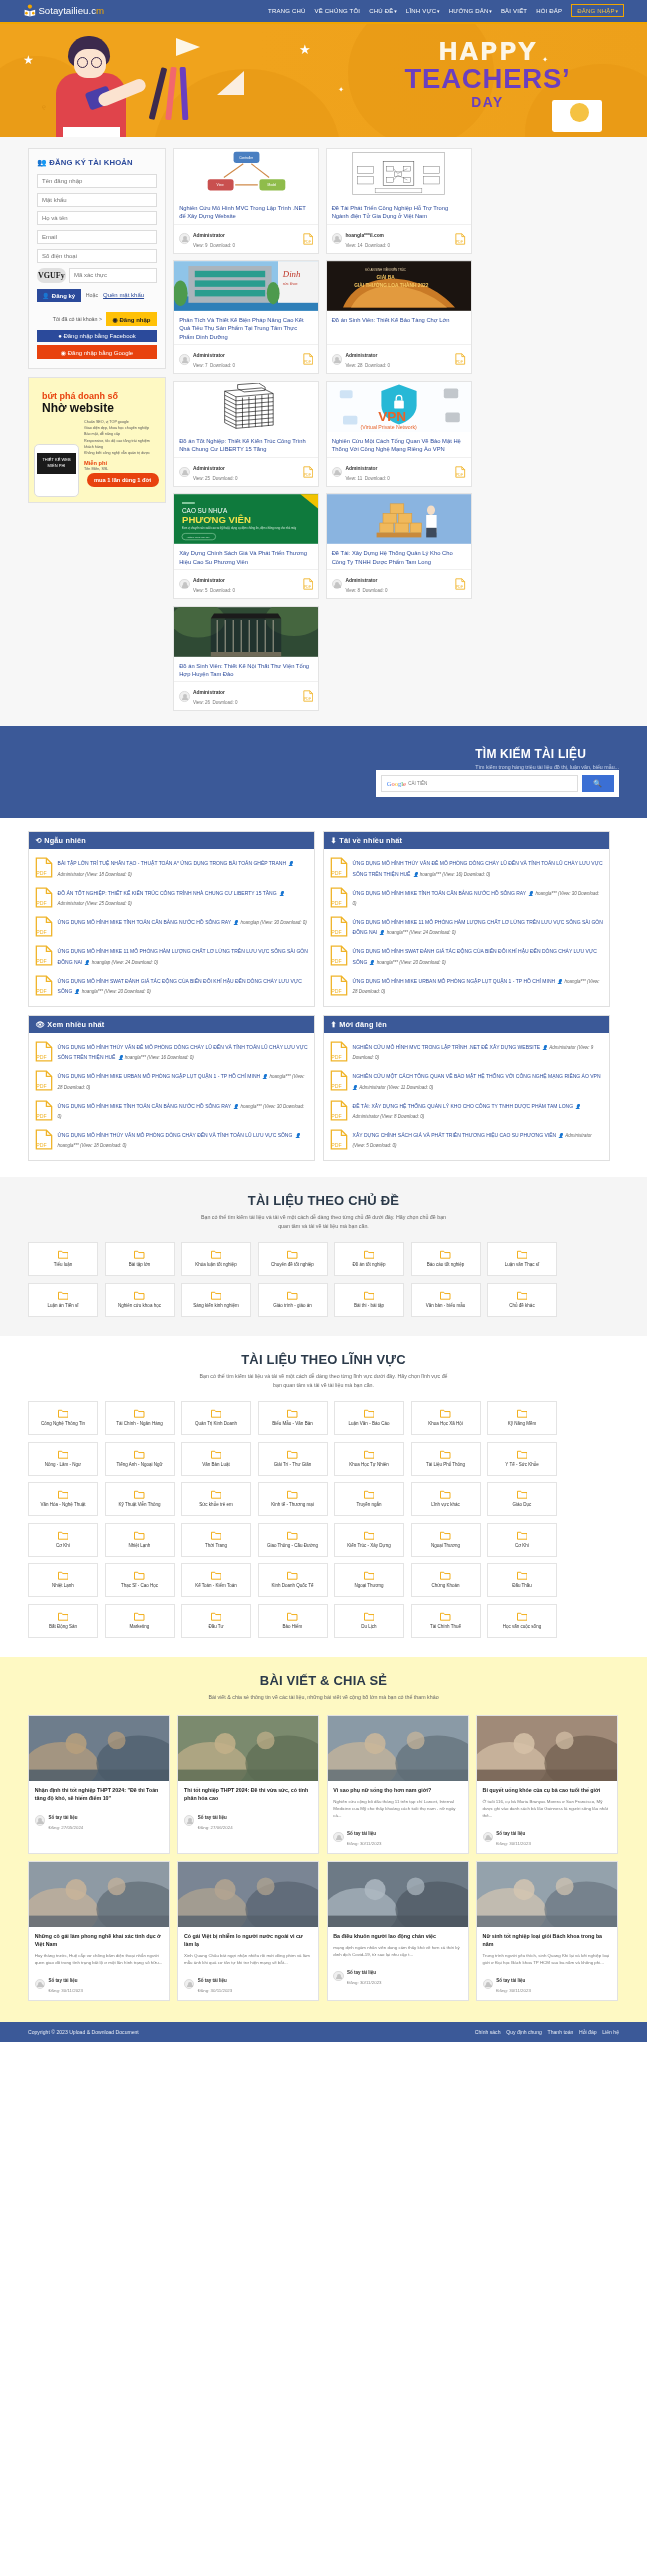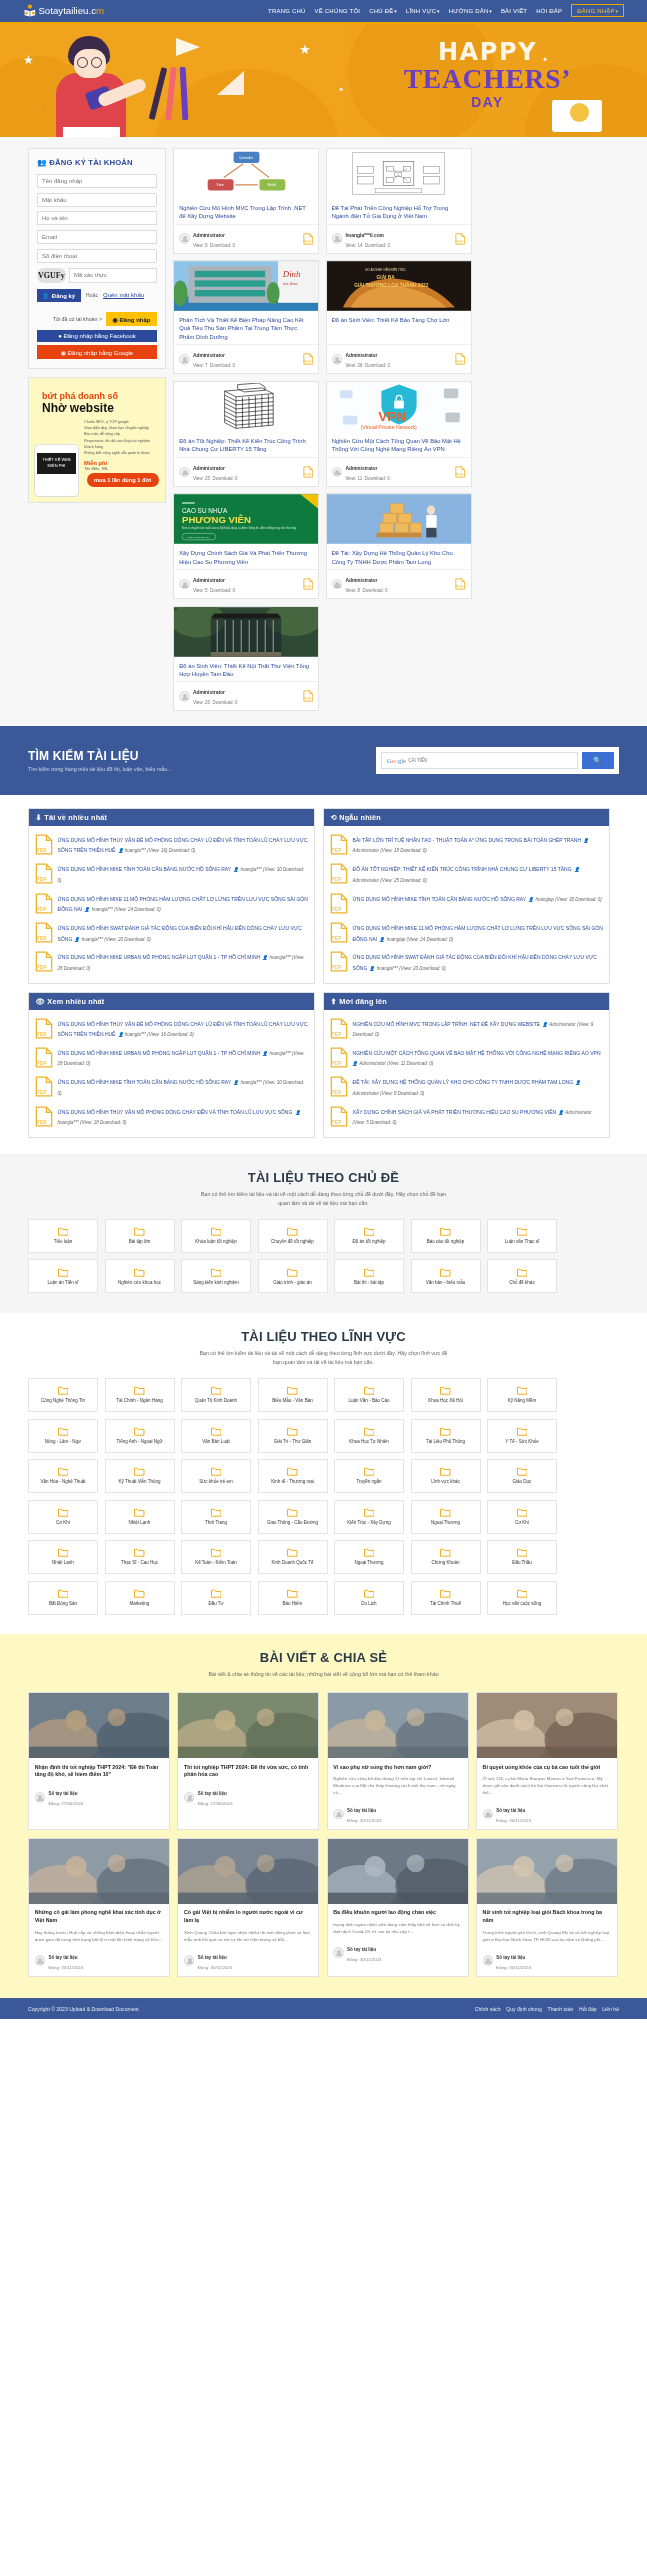--- a/index.html
+++ b/index.html
@@ -49,21 +49,21 @@
   }
   .hero-title {
     position:absolute; right:26px; top:14.6px; text-align:center; width:267px;
   }
   .happy {
     font-size:24px; font-weight:bold; color:#fdf6e6; letter-spacing:1.6px;
     font-family:"DejaVu Sans", sans-serif;
   }
   .teachers {
     font-size:27.5px; font-weight:bold; color:#6b3fc0; letter-spacing:0.8px;
-    font-family:Liberation Serif, serif; margin-top:-3.2px;
+    font-family:Liberation Sans, sans-serif; margin-top:-3.2px;
   }
   .dayw { font-size:13.8px; font-weight:bold; color:#6b3fc0; letter-spacing:1.6px; }
   .star { position:absolute; color:#fff; }
   .sq-book {
     position:absolute; right:45px; bottom:4.9px; width:50px; height:32px;
     background:#fff; border-radius:2.4px;
   }
   .sq-face {
     position:absolute; right:58px; bottom:14.6px; width:19.4px;height:19.4px;
     border-radius:50%; background:#f5c242;
@@ -165,21 +165,21 @@
   .avatar::before{content:"";position:absolute;left:1.6px;bottom:0.8px;width:6.5px;height:3.2px;
     border-radius:3.2px 3.2px 0 0;background:#c4c4c4;}
   .meta-txt { flex:1; }
   .meta-name{font-size:4.9px;font-weight:bold;color:#333;}
   .meta-stats{font-size:4.5px;color:#777;}
   .pdf-ic { width:10.5px;height:12px;position:relative;flex:none; }
   .pdf-ic svg{display:block;}
 
   
   .search-band { background:#3b5998; padding:21px 0; }
-  .search-inner{display:flex;align-items:center;}
+  .search-inner{display:flex;align-items:flex-end;flex-direction:column;}
   .sb-left{flex:1;}
   .sb-title{color:#fff;font-size:12px;font-weight:bold;letter-spacing:0.2px;}
   .sb-sub{color:#cdd7ec;font-size:5.3px;margin-top:3.2px;}
   .sb-box{background:#fff;padding:4.9px;display:flex;gap:4px;width:243px;}
   .sb-input{flex:1;border:0.8px solid #ddd;height:17px;display:flex;align-items:center;
     padding:0 4.9px;gap:2.4px;}
   .g-logo{font-size:6.5px;font-family:"Liberation Serif",serif;}
   .g-b{color:#4285f4;}.g-r{color:#ea4335;}.g-y{color:#fbbc05;}.g-g{color:#34a853;}
   .g-sub{font-size:4.5px;color:#777;}
   .sb-btn{width:32px;height:17px;background:#3b6fd4;color:#fff;display:flex;
@@ -654,20 +654,83 @@
       </button>
     </div>
   </div>
 </div>
 
 <div class="panels-sec">
   <div class="container">
     <div class="panel-grid" id="panel-grid">
   <div class="panel">
     <div class="panel-head">
+      <span class="ic">⟲</span><span>Ngẫu nhiên</span>
+    </div>
+    <div class="panel-body">
+
+        <div class="p-item">
+          <span><svg width="18" height="21" viewBox="0 0 22 26" style="font-size:11px">
+                  <path d="M1.5 1.5 H14 L20.5 8 V24.5 H1.5 Z" fill="#fff" stroke="#f0b429" stroke-width="1.6"></path>
+                  <path d="M14 1.5 V8 H20.5" fill="none" stroke="#f0b429" stroke-width="1.6"></path>
+                  <text x="1.5" y="22" font-size="6.4" fill="#f0b429" font-family="Liberation Sans">PDF</text>
+                </svg></span>
+          <span class="p-txt">
+            <span class="p-title">BÀI TẬP LỚN TRÍ TUỆ NHÂN TẠO - THUẬT TOÁN A* ỨNG DỤNG TRONG BÀI TOÁN GHÉP TRANH</span>
+            <span class="p-sub"><span>👤</span> Administrator (View: 18   Download: 0)</span>
+          </span>
+        </div>
+        <div class="p-item">
+          <span><svg width="18" height="21" viewBox="0 0 22 26" style="font-size:11px">
+                  <path d="M1.5 1.5 H14 L20.5 8 V24.5 H1.5 Z" fill="#fff" stroke="#f0b429" stroke-width="1.6"></path>
+                  <path d="M14 1.5 V8 H20.5" fill="none" stroke="#f0b429" stroke-width="1.6"></path>
+                  <text x="1.5" y="22" font-size="6.4" fill="#f0b429" font-family="Liberation Sans">PDF</text>
+                </svg></span>
+          <span class="p-txt">
+            <span class="p-title">ĐỒ ÁN TỐT NGHIỆP: THIẾT KẾ KIẾN TRÚC CÔNG TRÌNH NHÀ CHUNG CƯ LIBERTY 15 TẦNG</span>
+            <span class="p-sub"><span>👤</span> Administrator (View: 25   Download: 0)</span>
+          </span>
+        </div>
+        <div class="p-item">
+          <span><svg width="18" height="21" viewBox="0 0 22 26" style="font-size:11px">
+                  <path d="M1.5 1.5 H14 L20.5 8 V24.5 H1.5 Z" fill="#fff" stroke="#f0b429" stroke-width="1.6"></path>
+                  <path d="M14 1.5 V8 H20.5" fill="none" stroke="#f0b429" stroke-width="1.6"></path>
+                  <text x="1.5" y="22" font-size="6.4" fill="#f0b429" font-family="Liberation Sans">PDF</text>
+                </svg></span>
+          <span class="p-txt">
+            <span class="p-title">ỨNG DỤNG MÔ HÌNH MIKE TÍNH TOÁN CÂN BẰNG NƯỚC HỒ SÔNG RAY</span>
+            <span class="p-sub"><span>👤</span> hoanglap (View: 30   Download: 0)</span>
+          </span>
+        </div>
+        <div class="p-item">
+          <span><svg width="18" height="21" viewBox="0 0 22 26" style="font-size:11px">
+                  <path d="M1.5 1.5 H14 L20.5 8 V24.5 H1.5 Z" fill="#fff" stroke="#f0b429" stroke-width="1.6"></path>
+                  <path d="M14 1.5 V8 H20.5" fill="none" stroke="#f0b429" stroke-width="1.6"></path>
+                  <text x="1.5" y="22" font-size="6.4" fill="#f0b429" font-family="Liberation Sans">PDF</text>
+                </svg></span>
+          <span class="p-txt">
+            <span class="p-title">ỨNG DỤNG MÔ HÌNH MIKE 11 MÔ PHỎNG HÀM LƯỢNG CHẤT LƠ LỬNG TRÊN LƯU VỰC SÔNG SÀI GÒN ĐỒNG NAI</span>
+            <span class="p-sub"><span>👤</span> hoanglap (View: 24   Download: 0)</span>
+          </span>
+        </div>
+        <div class="p-item">
+          <span><svg width="18" height="21" viewBox="0 0 22 26" style="font-size:11px">
+                  <path d="M1.5 1.5 H14 L20.5 8 V24.5 H1.5 Z" fill="#fff" stroke="#f0b429" stroke-width="1.6"></path>
+                  <path d="M14 1.5 V8 H20.5" fill="none" stroke="#f0b429" stroke-width="1.6"></path>
+                  <text x="1.5" y="22" font-size="6.4" fill="#f0b429" font-family="Liberation Sans">PDF</text>
+                </svg></span>
+          <span class="p-txt">
+            <span class="p-title">ỨNG DỤNG MÔ HÌNH SWAT ĐÁNH GIÁ TÁC ĐỘNG CỦA BIẾN ĐỔI KHÍ HẬU ĐẾN DÒNG CHẢY LƯU VỰC SÔNG</span>
+            <span class="p-sub"><span>👤</span> hoangla*** (View: 20   Download: 0)</span>
+          </span>
+        </div>
+    </div>
+  </div>
+  <div class="panel">
+    <div class="panel-head">
       <span class="ic">⬇</span><span>Tải về nhiều nhất</span>
     </div>
     <div class="panel-body">
 
         <div class="p-item">
           <span><svg width="18" height="21" viewBox="0 0 22 26" style="font-size:11px">
                   <path d="M1.5 1.5 H14 L20.5 8 V24.5 H1.5 Z" fill="#fff" stroke="#f0b429" stroke-width="1.6"></path>
                   <path d="M14 1.5 V8 H20.5" fill="none" stroke="#f0b429" stroke-width="1.6"></path>
                   <text x="1.5" y="22" font-size="6.4" fill="#f0b429" font-family="Liberation Sans">PDF</text>
                 </svg></span>
@@ -711,83 +774,20 @@
         </div>
         <div class="p-item">
           <span><svg width="18" height="21" viewBox="0 0 22 26" style="font-size:11px">
                   <path d="M1.5 1.5 H14 L20.5 8 V24.5 H1.5 Z" fill="#fff" stroke="#f0b429" stroke-width="1.6"></path>
                   <path d="M14 1.5 V8 H20.5" fill="none" stroke="#f0b429" stroke-width="1.6"></path>
                   <text x="1.5" y="22" font-size="6.4" fill="#f0b429" font-family="Liberation Sans">PDF</text>
                 </svg></span>
           <span class="p-txt">
             <span class="p-title">ỨNG DỤNG MÔ HÌNH MIKE URBAN MÔ PHỎNG NGẬP LỤT QUẬN 1 - TP HỒ CHÍ MINH</span>
             <span class="p-sub"><span>👤</span> hoangla*** (View: 28   Download: 0)</span>
-          </span>
-        </div>
-    </div>
-  </div>
-  <div class="panel">
-    <div class="panel-head">
-      <span class="ic">⟲</span><span>Ngẫu nhiên</span>
-    </div>
-    <div class="panel-body">
-
-        <div class="p-item">
-          <span><svg width="18" height="21" viewBox="0 0 22 26" style="font-size:11px">
-                  <path d="M1.5 1.5 H14 L20.5 8 V24.5 H1.5 Z" fill="#fff" stroke="#f0b429" stroke-width="1.6"></path>
-                  <path d="M14 1.5 V8 H20.5" fill="none" stroke="#f0b429" stroke-width="1.6"></path>
-                  <text x="1.5" y="22" font-size="6.4" fill="#f0b429" font-family="Liberation Sans">PDF</text>
-                </svg></span>
-          <span class="p-txt">
-            <span class="p-title">BÀI TẬP LỚN TRÍ TUỆ NHÂN TẠO - THUẬT TOÁN A* ỨNG DỤNG TRONG BÀI TOÁN GHÉP TRANH</span>
-            <span class="p-sub"><span>👤</span> Administrator (View: 18   Download: 0)</span>
-          </span>
-        </div>
-        <div class="p-item">
-          <span><svg width="18" height="21" viewBox="0 0 22 26" style="font-size:11px">
-                  <path d="M1.5 1.5 H14 L20.5 8 V24.5 H1.5 Z" fill="#fff" stroke="#f0b429" stroke-width="1.6"></path>
-                  <path d="M14 1.5 V8 H20.5" fill="none" stroke="#f0b429" stroke-width="1.6"></path>
-                  <text x="1.5" y="22" font-size="6.4" fill="#f0b429" font-family="Liberation Sans">PDF</text>
-                </svg></span>
-          <span class="p-txt">
-            <span class="p-title">ĐỒ ÁN TỐT NGHIỆP: THIẾT KẾ KIẾN TRÚC CÔNG TRÌNH NHÀ CHUNG CƯ LIBERTY 15 TẦNG</span>
-            <span class="p-sub"><span>👤</span> Administrator (View: 25   Download: 0)</span>
-          </span>
-        </div>
-        <div class="p-item">
-          <span><svg width="18" height="21" viewBox="0 0 22 26" style="font-size:11px">
-                  <path d="M1.5 1.5 H14 L20.5 8 V24.5 H1.5 Z" fill="#fff" stroke="#f0b429" stroke-width="1.6"></path>
-                  <path d="M14 1.5 V8 H20.5" fill="none" stroke="#f0b429" stroke-width="1.6"></path>
-                  <text x="1.5" y="22" font-size="6.4" fill="#f0b429" font-family="Liberation Sans">PDF</text>
-                </svg></span>
-          <span class="p-txt">
-            <span class="p-title">ỨNG DỤNG MÔ HÌNH MIKE TÍNH TOÁN CÂN BẰNG NƯỚC HỒ SÔNG RAY</span>
-            <span class="p-sub"><span>👤</span> hoanglap (View: 30   Download: 0)</span>
-          </span>
-        </div>
-        <div class="p-item">
-          <span><svg width="18" height="21" viewBox="0 0 22 26" style="font-size:11px">
-                  <path d="M1.5 1.5 H14 L20.5 8 V24.5 H1.5 Z" fill="#fff" stroke="#f0b429" stroke-width="1.6"></path>
-                  <path d="M14 1.5 V8 H20.5" fill="none" stroke="#f0b429" stroke-width="1.6"></path>
-                  <text x="1.5" y="22" font-size="6.4" fill="#f0b429" font-family="Liberation Sans">PDF</text>
-                </svg></span>
-          <span class="p-txt">
-            <span class="p-title">ỨNG DỤNG MÔ HÌNH MIKE 11 MÔ PHỎNG HÀM LƯỢNG CHẤT LƠ LỬNG TRÊN LƯU VỰC SÔNG SÀI GÒN ĐỒNG NAI</span>
-            <span class="p-sub"><span>👤</span> hoanglap (View: 24   Download: 0)</span>
-          </span>
-        </div>
-        <div class="p-item">
-          <span><svg width="18" height="21" viewBox="0 0 22 26" style="font-size:11px">
-                  <path d="M1.5 1.5 H14 L20.5 8 V24.5 H1.5 Z" fill="#fff" stroke="#f0b429" stroke-width="1.6"></path>
-                  <path d="M14 1.5 V8 H20.5" fill="none" stroke="#f0b429" stroke-width="1.6"></path>
-                  <text x="1.5" y="22" font-size="6.4" fill="#f0b429" font-family="Liberation Sans">PDF</text>
-                </svg></span>
-          <span class="p-txt">
-            <span class="p-title">ỨNG DỤNG MÔ HÌNH SWAT ĐÁNH GIÁ TÁC ĐỘNG CỦA BIẾN ĐỔI KHÍ HẬU ĐẾN DÒNG CHẢY LƯU VỰC SÔNG</span>
-            <span class="p-sub"><span>👤</span> hoangla*** (View: 20   Download: 0)</span>
           </span>
         </div>
     </div>
   </div>
   <div class="panel">
     <div class="panel-head">
       <span class="ic">👁</span><span>Xem nhiều nhất</span>
     </div>
     <div class="panel-body">
 

